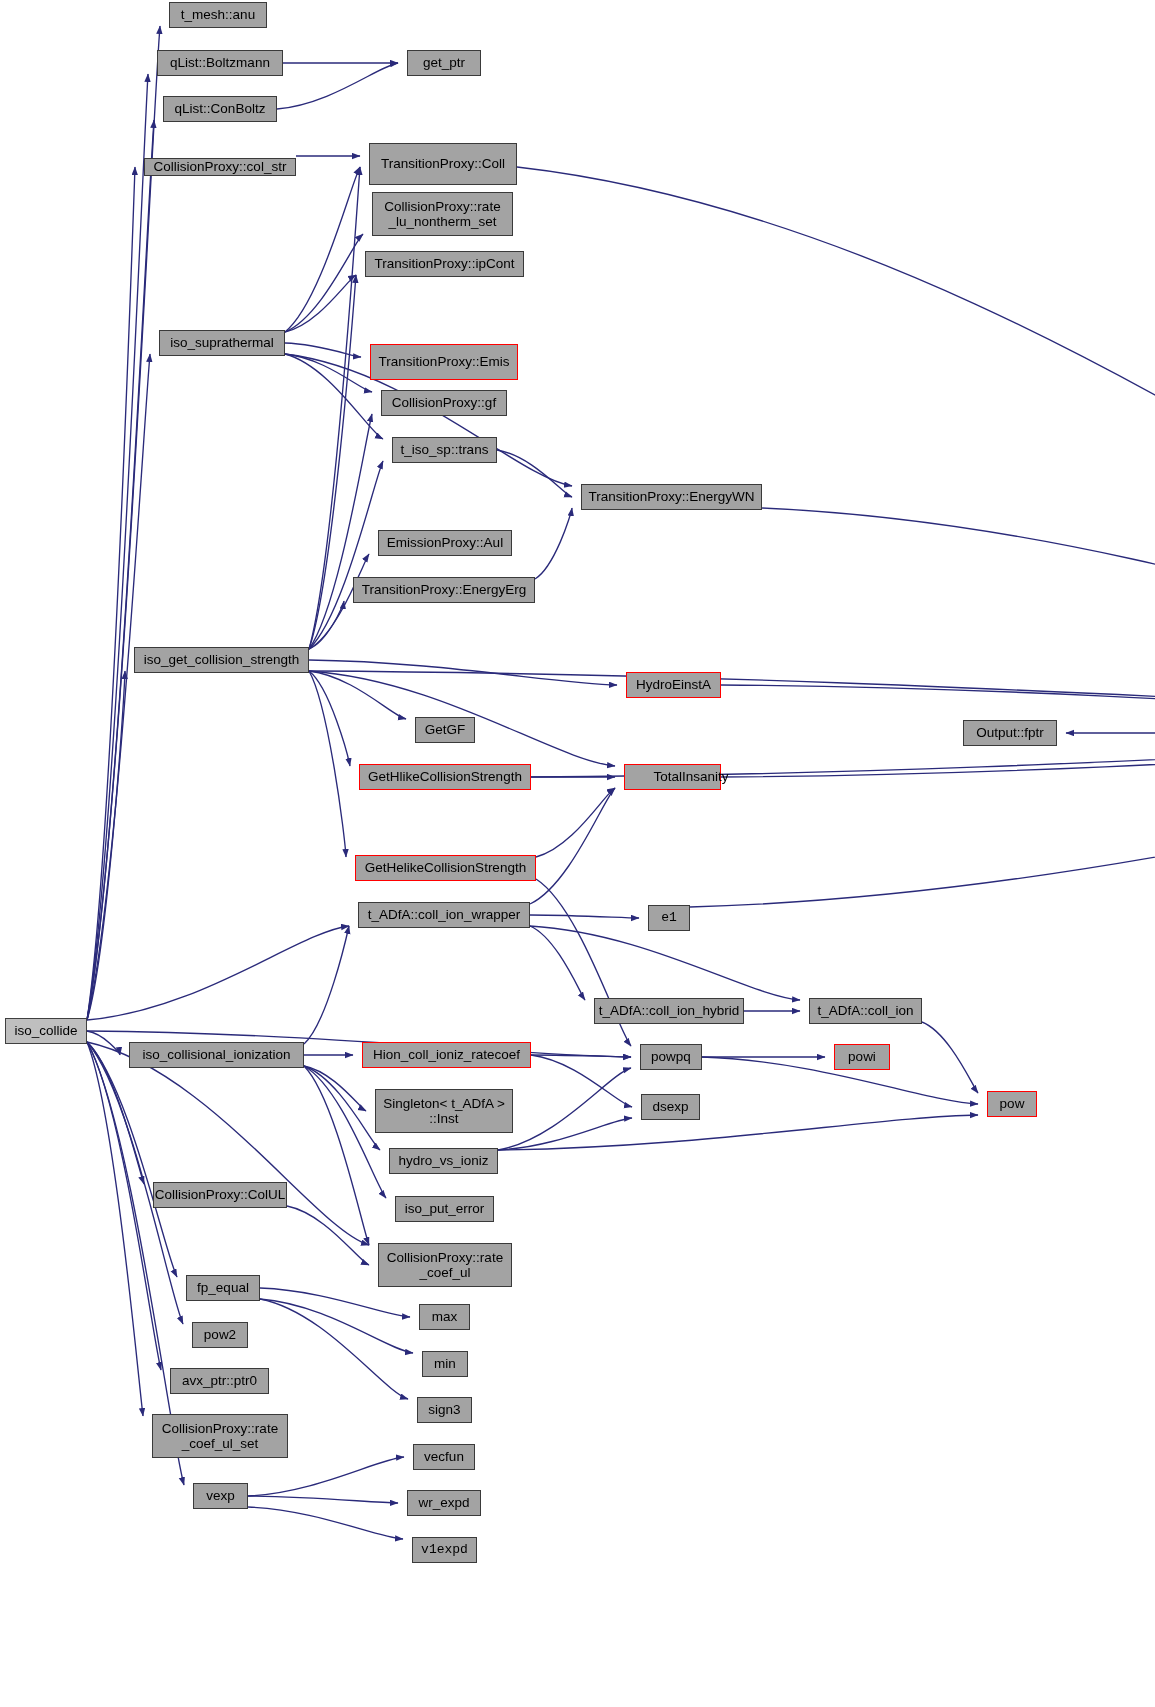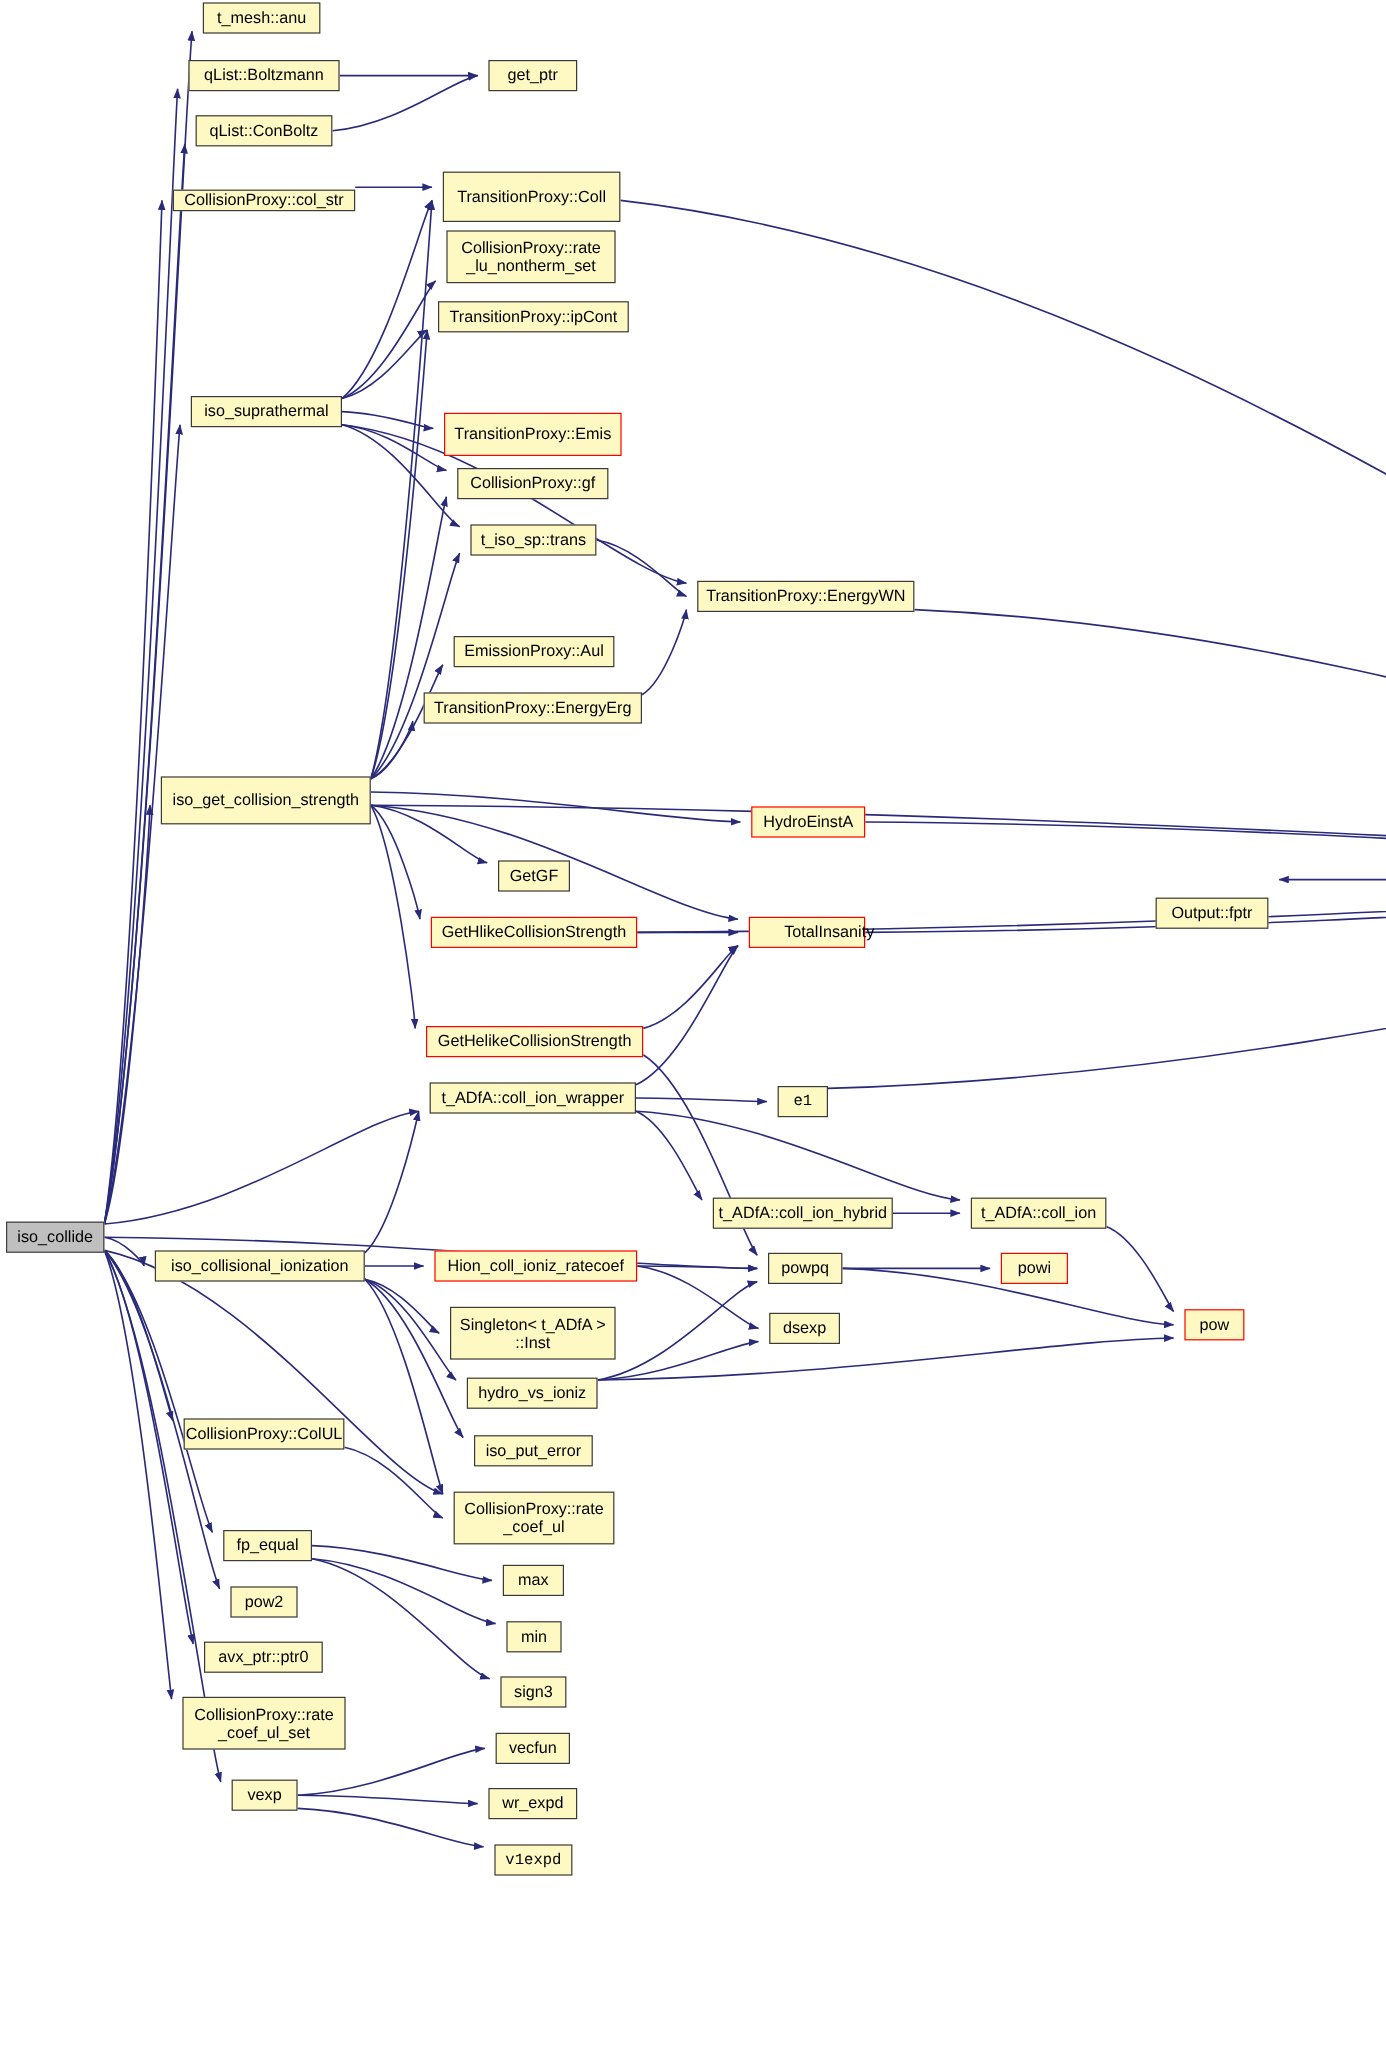--- a/index.html
+++ b/index.html
@@ -24,21 +24,21 @@
     height: 1707px;
     pointer-events: none;
   }
   .node {
     position: absolute;
     box-sizing: border-box;
     display: flex;
     align-items: center;
     justify-content: center;
     text-align: center;
-    background: #fef9c3;
+    background: #a3a3a3;
     border: 1px solid #3a3a3a;
     color: #000000;
     font-size: 13.5px;
     line-height: 1.12;
     white-space: pre-line;
     padding: 0 4px;
     z-index: 2;
   }
   .node.red {
     border-color: #ff0000;
@@ -156,24 +156,24 @@
       <div class="node" style="left: 372px; top: 192px; width: 141px; height: 44px;"><span class="node-label">CollisionProxy::rate
 _lu_nontherm_set</span></div>
       <div class="node" style="left: 365px; top: 251px; width: 159px; height: 26px;"><span class="node-label">TransitionProxy::ipCont</span></div>
       <div class="node" style="left: 159px; top: 330px; width: 126px; height: 26px;"><span class="node-label">iso_suprathermal</span></div>
       <div class="node red" style="left: 370px; top: 344px; width: 148px; height: 36px;"><span class="node-label">TransitionProxy::Emis</span></div>
       <div class="node" style="left: 381px; top: 390px; width: 126px; height: 26px;"><span class="node-label">CollisionProxy::gf</span></div>
       <div class="node" style="left: 392px; top: 437px; width: 105px; height: 26px;"><span class="node-label">t_iso_sp::trans</span></div>
       <div class="node" style="left: 581px; top: 484px; width: 181px; height: 26px;"><span class="node-label">TransitionProxy::EnergyWN</span></div>
       <div class="node" style="left: 378px; top: 530px; width: 134px; height: 26px;"><span class="node-label">EmissionProxy::Aul</span></div>
       <div class="node" style="left: 353px; top: 577px; width: 182px; height: 26px;"><span class="node-label">TransitionProxy::EnergyErg</span></div>
-      <div class="node" style="left: 134px; top: 647px; width: 175px; height: 40px;"><span class="node-label">iso_get_collision_strength</span></div>
+      <div class="node" style="left: 134px; top: 647px; width: 175px; height: 26px;"><span class="node-label">iso_get_collision_strength</span></div>
       <div class="node red" style="left: 626px; top: 672px; width: 95px; height: 26px;"><span class="node-label">HydroEinstA</span></div>
       <div class="node" style="left: 415px; top: 717px; width: 60px; height: 26px;"><span class="node-label">GetGF</span></div>
-      <div class="node" style="left: 963px; top: 720px; width: 94px; height: 26px; margin-top: 28px;"><span class="node-label">Output::fptr</span></div>
+      <div class="node" style="left: 963px; top: 720px; width: 94px; height: 26px;"><span class="node-label">Output::fptr</span></div>
       <div class="node red" style="left: 359px; top: 764px; width: 172px; height: 26px;"><span class="node-label">GetHlikeCollisionStrength</span></div>
       <div class="node red" style="left: 624px; top: 764px; width: 97px; height: 26px; padding-left: 41px;"><span class="node-label">TotalInsanity</span></div>
       <div class="node red" style="left: 355px; top: 855px; width: 181px; height: 26px;"><span class="node-label">GetHelikeCollisionStrength</span></div>
       <div class="node" style="left: 358px; top: 902px; width: 172px; height: 26px;"><span class="node-label">t_ADfA::coll_ion_wrapper</span></div>
       <div class="node mono" style="left: 648px; top: 905px; width: 42px; height: 26px;"><span class="node-label">e1</span></div>
       <div class="node" style="left: 594px; top: 998px; width: 150px; height: 26px;"><span class="node-label">t_ADfA::coll_ion_hybrid</span></div>
       <div class="node" style="left: 809px; top: 998px; width: 113px; height: 26px;"><span class="node-label">t_ADfA::coll_ion</span></div>
       <div class="node" style="left: 129px; top: 1042px; width: 175px; height: 26px;"><span class="node-label">iso_collisional_ionization</span></div>
       <div class="node red" style="left: 362px; top: 1042px; width: 169px; height: 26px;"><span class="node-label">Hion_coll_ioniz_ratecoef</span></div>
       <div class="node" style="left: 640px; top: 1044px; width: 62px; height: 26px;"><span class="node-label">powpq</span></div>

